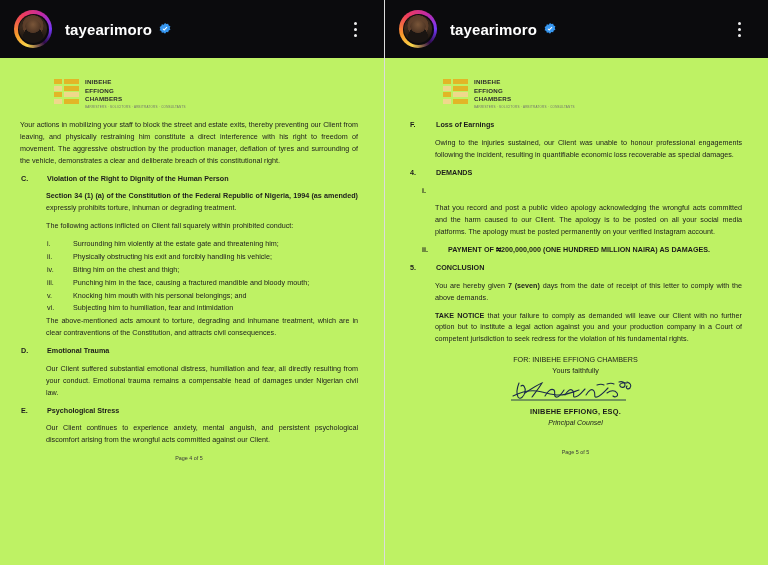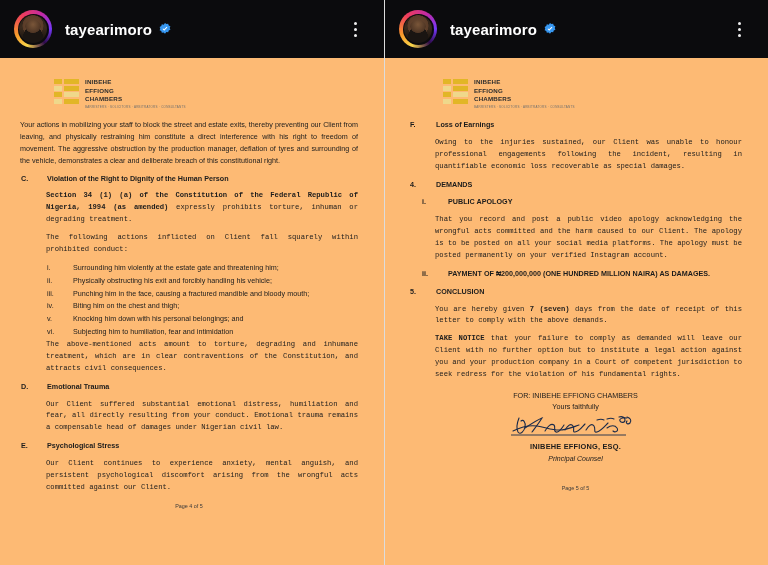--- a/index.html
+++ b/index.html
@@ -121,21 +121,21 @@
     display: block;
     width: 3px;
     height: 3px;
     border-radius: 50%;
     background: #efefef;
   }
 
   
   .doc {
     flex: 1 1 auto;
-    background: #fdba74;
+    background: #bef264;
     padding: 14px 22px 0 22px;
     box-sizing: border-box;
     position: relative;
     color: #1c1c1c;
     font-size: 7.2px;
     line-height: 1.65;
   }
   .doc.left  { padding-left: 20px; padding-right: 26px; }
   .doc.right { padding-left: 24px; padding-right: 26px; }
 
@@ -203,21 +203,21 @@
 
   .heading {
     font-weight: bold;
     font-size: 7.2px;
   }
   .para {
     text-align: justify;
     margin: 0 0 6px 0;
   }
   .para:last-child { margin-bottom: 0; }
-  .indent { margin-left: 26px; font-family: Liberation Mono, monospace; }
+  .indent { margin-left: 26px; }
   .indent-list { margin-left: 26px; }
   b, strong { font-weight: bold; }
 
   
   .li {
     display: flex;
     align-items: flex-start;
     margin-bottom: 1px;
   }
   .li .lm {
@@ -328,30 +328,30 @@
           <div class="indent-list">
             <div class="li">
               <span class="lm">i.</span>
               <span class="lc">Surrounding him violently at the estate gate and threatening him;</span>
             </div>
             <div class="li">
               <span class="lm">ii.</span>
               <span class="lc">Physically obstructing his exit and forcibly handling his vehicle;</span>
             </div>
             <div class="li">
+              <span class="lm">iv.</span>
+              <span class="lc">Biting him on the chest and thigh;</span>
+            </div>
+            <div class="li">
               <span class="lm">iii.</span>
               <span class="lc justify">Punching him in the face, causing a fractured mandible and bloody mouth;</span>
             </div>
             <div class="li">
-              <span class="lm">iv.</span>
-              <span class="lc">Biting him on the chest and thigh;</span>
-            </div>
-            <div class="li">
               <span class="lm">v.</span>
-              <span class="lc">Knocking him down with his personal belongings; and</span>
+              <span class="lc">Knocking him mouth with his personal belongings; and</span>
             </div>
             <div class="li">
               <span class="lm">vi.</span>
               <span class="lc">Subjecting him to humiliation, fear and intimidation</span>
             </div>
           </div>
 
           <p class="para indent" style="margin-top:0;">The above-mentioned acts amount to torture, degrading and inhumane treatment, which are in clear contraventions of the Constitution, and attracts civil consequences.</p>
 
           <div class="row">
@@ -423,21 +423,20 @@
           </div>
           <p class="para indent">Owing to the injuries sustained, our Client was unable to honour professional engagements following the incident, resulting in quantifiable economic loss recoverable as special damages.</p>
 
           <div class="row">
             <span class="marker num">4.</span>
             <span class="content heading">DEMANDS</span>
           </div>
 
           <div class="row">
             <span class="marker roman-b">i.</span>
-            <span class="content heading">PUBLIC APOLOGY</span>
           </div>
           <p class="para indent">That you record and post a public video apology acknowledging the wrongful acts committed and the harm caused to our Client. The apology is to be posted on all your social media platforms. The apology must be posted permanently on your verified Instagram account.</p>
 
           <div class="row">
             <span class="marker roman-b">ii.</span>
             <span class="content heading">PAYMENT OF ₦200,000,000 (ONE HUNDRED MILLION NAIRA) AS DAMAGES.</span>
           </div>
 
           <div class="row">
             <span class="marker num">5.</span>

